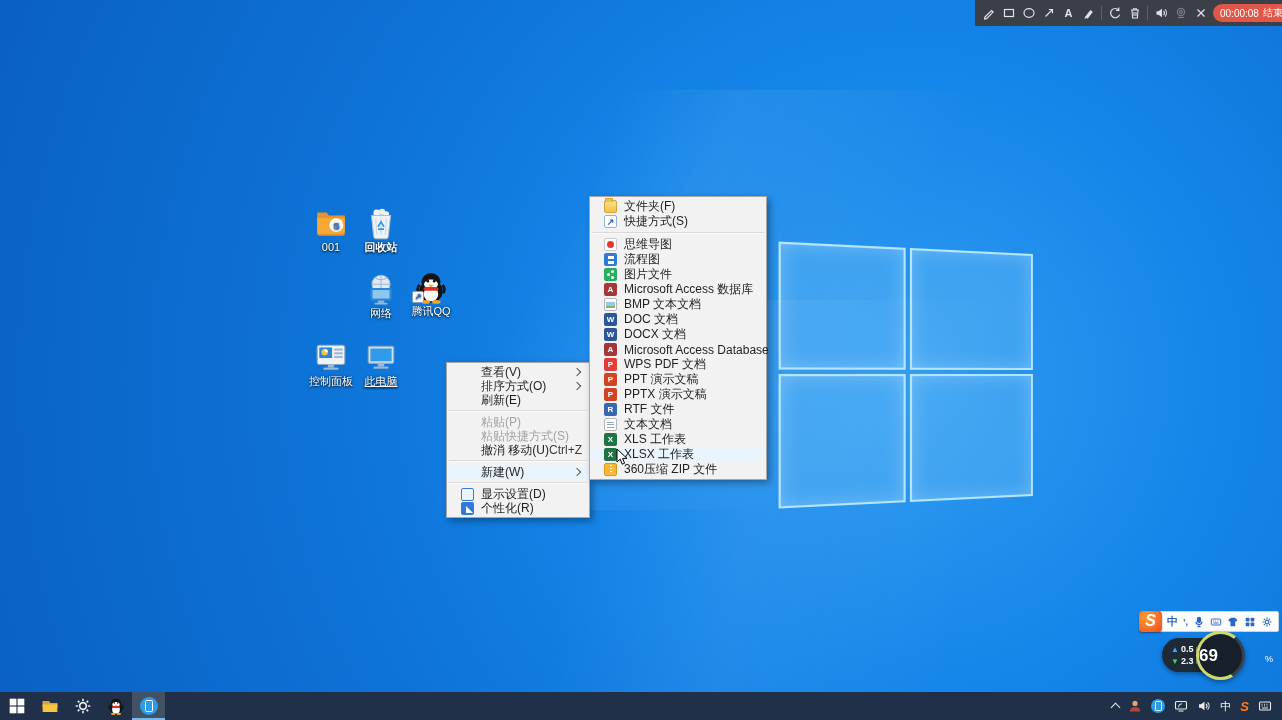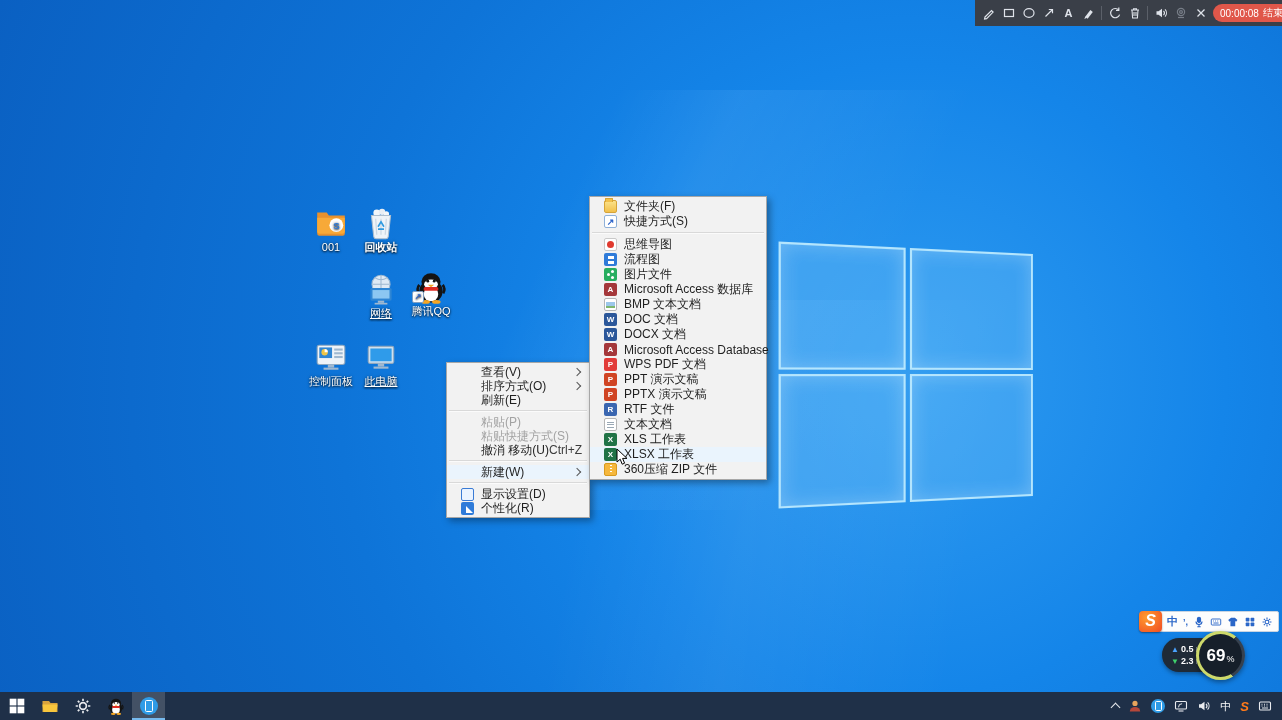--- a/index.html
+++ b/index.html
@@ -109,21 +109,21 @@
     background:#1f2a37;box-shadow:0 2px 4px rgba(0,0,0,0.35);color:#fff;font-size:9px;
     display:flex;flex-direction:column;justify-content:center;gap:2px;padding-left:9px;box-sizing:border-box;z-index:24;}
   .net-row{display:flex;align-items:center;gap:2px;font-weight:bold;}
   .net-unit{color:#8d99a8;font-weight:normal;font-size:8px;}
   .net-arrow{font-size:8px;}
   .up-arrow{color:#4aa3ff;} .down-arrow{color:#3fd06b;}
   .net-ball{position:absolute;left:1196px;top:631px;width:49px;height:49px;border-radius:50%;
     background:conic-gradient(from 150deg,#cdd96a 0 69%,#36414f 69% 100%);
     display:flex;align-items:center;justify-content:center;z-index:25;box-shadow:0 2px 5px rgba(0,0,0,0.4);}
   .net-ball-inner{width:43px;height:43px;border-radius:50%;background:#161f2a;color:#fff;
-    display:flex;align-items:center;justify-content:center;font-size:17px;font-weight:bold;}
+    display:flex;align-items:center;justify-content:flex-start;font-size:17px;font-weight:bold;gap:46px;}
   .net-pct{font-size:9px;font-weight:normal;margin:6px 0 0 1px;}
 
   
   .taskbar{position:absolute;left:0;bottom:0;width:1282px;height:28px;background:#1f3048;
     display:flex;align-items:center;z-index:40;}
   .tb-btn{width:33px;height:28px;display:flex;align-items:center;justify-content:center;flex:0 0 auto;}
   .tb-btn.active{background:rgba(255,255,255,0.16);box-shadow:inset 0 -2px 0 #76b9ed;}
   .tb-btn svg{width:18px;height:18px;}
   .tb-spacer{flex:1 1 auto;}
   .tray{display:flex;align-items:center;gap:9px;padding-right:10px;color:#fff;}
@@ -188,21 +188,21 @@
       <circle cx="12" cy="6.5" r="3.2" fill="#f3f6f9"></circle>
         <circle cx="17" cy="5.5" r="3" fill="#e9eef4"></circle>
       <circle cx="21" cy="7.5" r="2.6" fill="#f3f6f9"></circle>
       <path d="M7 9 h18 l-2.2 20 a2 2 0 0 1 -2 1.8 h-9.6 a2 2 0 0 1 -2 -1.8 Z" fill="#eef3f8" stroke="#aebecd" stroke-width="1"></path>
       <path d="M11 12 l1 15 M16 12 v15 M21 12 l-1 15" stroke="#cdd9e4" stroke-width="1.2" fill="none"></path>
       <path d="M13.2 19.5 l2.8 -4.6 2.8 4.6 M18.8 21.8 h-5.6" stroke="#2e9ae0" stroke-width="1.5" fill="none"></path>
     </svg>
     <span class="lbl">回收站</span>
   </div>
 
-  <div class="dicon" style="left:352px;top:272px;text-decoration:underline;">
+  <div class="dicon" style="left:352px;top:272px;">
     <svg viewBox="0 0 32 32">
       <circle cx="16" cy="11.5" r="8.5" fill="#dfeaf5" stroke="#9fb8d0" stroke-width="1"></circle>
       <path d="M8 11.5 h16 M16 3.5 v16 M10.5 5.5 q5.5 3.6 11 0 M10.5 17.5 q5.5 -3.6 11 0" stroke="#9fb8d0" stroke-width="1" fill="none"></path>
       <rect x="6" y="15" width="20" height="12" rx="1.5" fill="#2f86d4"></rect>
       <rect x="8" y="17" width="16" height="8" fill="#8cc7f2"></rect>
       <rect x="13" y="27" width="6" height="2" fill="#9fb8d0"></rect>
       <rect x="10" y="29" width="12" height="1.6" fill="#9fb8d0"></rect>
     </svg>
     <span class="lbl">网络</span>
   </div>

